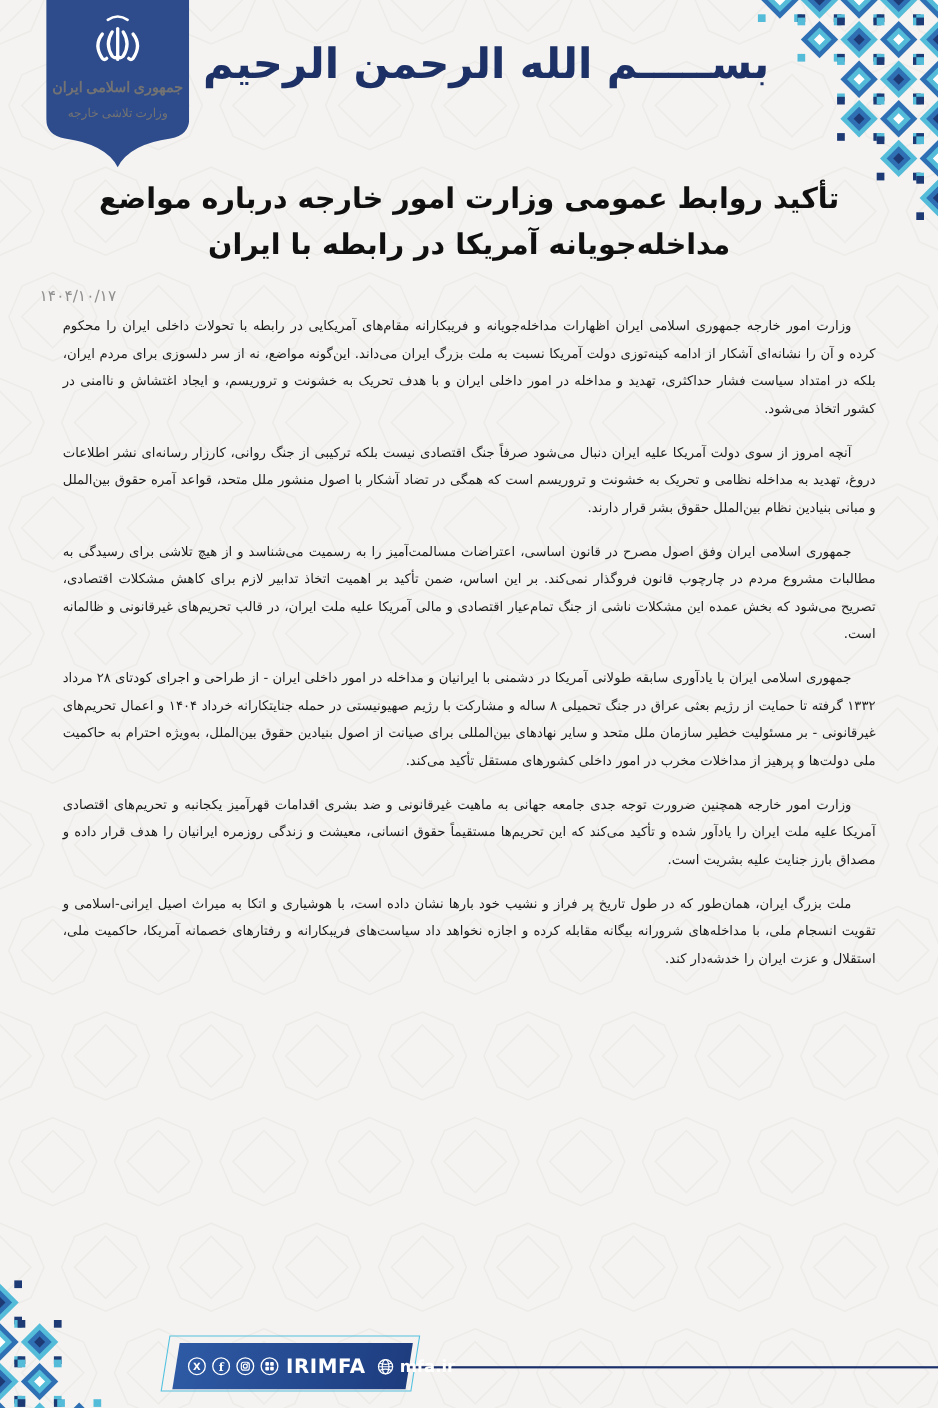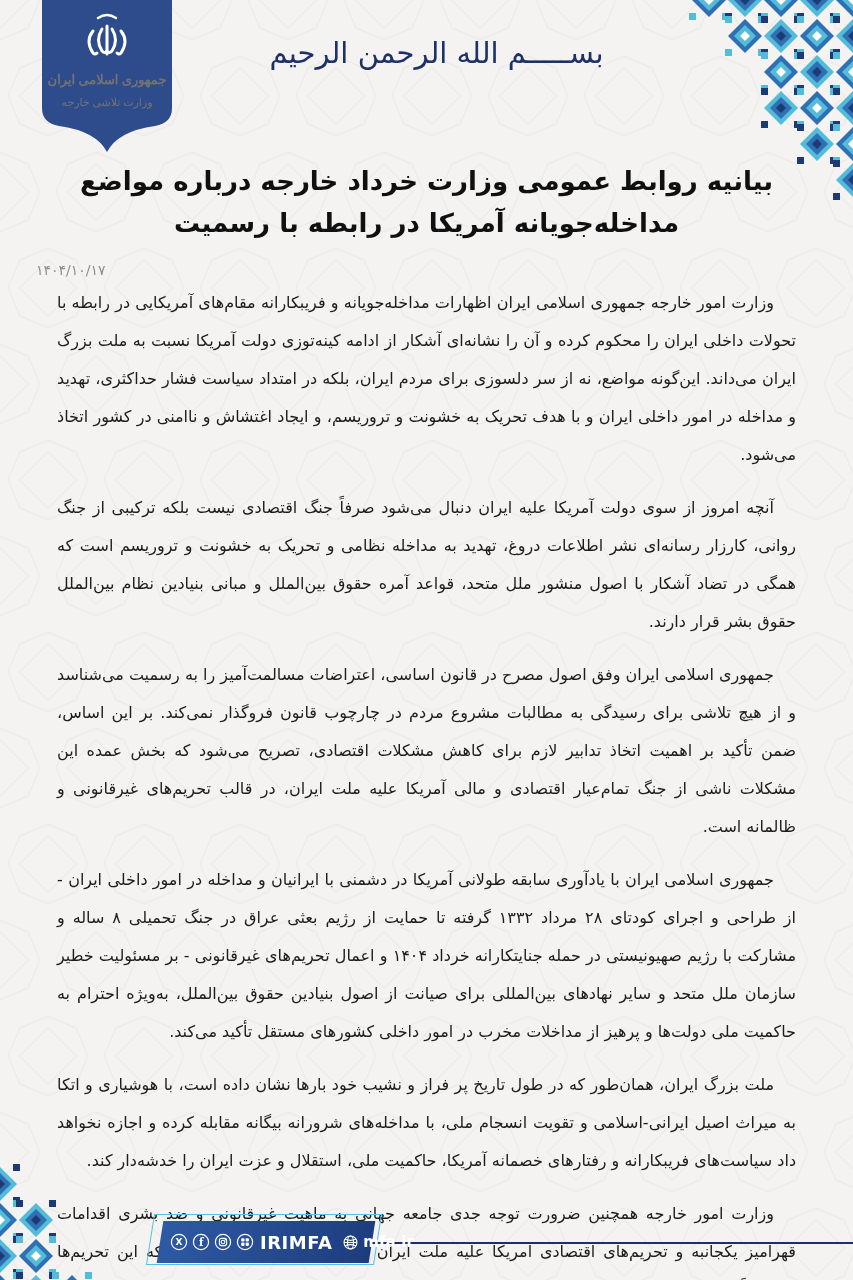--- a/index.html
+++ b/index.html
@@ -15,34 +15,34 @@
   #mbl { bottom:0; left:0; }
 
   
   .emblem { position:absolute; left:42px; top:0; width:130px; height:160px; }
   .emblem-text { position:absolute; left:0; width:130px; text-align:center; color:#737373;font-family:Liberation Serif, serif; }
   .emblem-t1 { top:72px; font-size:13px; font-weight:bold; }
   .emblem-t2 { top:96px; font-size:11px; }
 
   .bismillah {
     position:absolute; top:36px; left:50%; transform:translateX(-47%);
-    font-size:29px; font-weight:normal; color:var(--bismillah,#1d3166);
+    font-size:38px; font-weight:bold; color:var(--bismillah,#1d3166);
     white-space:nowrap;
   }
 
   .title-block { position:absolute; top:160px; left:0; right:0; text-align:center;
     color:var(--title,#101010); font-weight:bold; direction:rtl; }
   .title-line { font-size:26px; line-height:42px; }
 
   .date { position:absolute; top:248px; left:36px; direction:ltr;
     font-size:14px; color:var(--date,#8f8f8f);margin-top:14px; }
 
   .content { position:absolute; top:284px; left:0; right:0; padding:0 57px;
     direction:rtl; text-align:justify; color:var(--text,#1c1c1c); }
-  .content p { font-size:16px; line-height:38px; margin-bottom:15px; text-indent:22px; }
+  .content p { font-size:12px; line-height:25px; margin-bottom:15px; text-indent:22px; }
 
   
   .footer-line { position:absolute; top:1242px; left:366px; right:0; height:2px;
     background:var(--line,#1b2f6b); }
   .footer-outline { position:absolute; left:150px; top:1214px; width:228px; height:51px;
     transform:skewX(-9deg); border:1.5px solid var(--outline,#54c2e0); }
   .footer-banner { position:absolute; left:160px; top:1221px; width:212px; height:42px;
     transform:skewX(-9deg);
     background:linear-gradient(100deg, var(--footer1,#2e5aa5), var(--footer2,#1d3c7e)); }
   .footer-inner { width:100%; height:100%; transform:skewX(9deg);
@@ -277,33 +277,33 @@
         <path d="M79,31 Q87,41 79,53 Q77,55 75,53"></path>
       </g>
     </svg>
     <div class="emblem-text emblem-t1">جمهوری اسلامی ایران</div>
     <div class="emblem-text emblem-t2">وزارت تلاشی خارجه</div>
   </div>
 
   <div class="bismillah">بســـــم الله الرحمن الرحیم</div>
 
   <div class="title-block">
-    <div class="title-line">بیانیه روابط عمومی وزارت خرداد خارجه درباره مواضع</div>
-    <div class="title-line">مداخله‌جویانه آمریکا در رابطه با رسمیت</div>
+    <div class="title-line">تأکید روابط عمومی وزارت امور خارجه درباره مواضع</div>
+    <div class="title-line">مداخله‌جویانه آمریکا در رابطه با ایران</div>
   </div>
 
   <div class="date">۱۴۰۴/۱۰/۱۷</div>
 
   <div class="content">
     <p>وزارت امور خارجه جمهوری اسلامی ایران اظهارات مداخله‌جویانه و فریبکارانه مقام‌های آمریکایی در رابطه با تحولات داخلی ایران را محکوم کرده و آن را نشانه‌ای آشکار از ادامه کینه‌توزی دولت آمریکا نسبت به ملت بزرگ ایران می‌داند. این‌گونه مواضع، نه از سر دلسوزی برای مردم ایران، بلکه در امتداد سیاست فشار حداکثری، تهدید و مداخله در امور داخلی ایران و با هدف تحریک به خشونت و تروریسم، و ایجاد اغتشاش و ناامنی در کشور اتخاذ می‌شود.</p>
     <p>آنچه امروز از سوی دولت آمریکا علیه ایران دنبال می‌شود صرفاً جنگ اقتصادی نیست بلکه ترکیبی از جنگ روانی، کارزار رسانه‌ای نشر اطلاعات دروغ، تهدید به مداخله نظامی و تحریک به خشونت و تروریسم است که همگی در تضاد آشکار با اصول منشور ملل متحد، قواعد آمره حقوق بین‌الملل و مبانی بنیادین نظام بین‌الملل حقوق بشر قرار دارند.</p>
     <p>جمهوری اسلامی ایران وفق اصول مصرح در قانون اساسی، اعتراضات مسالمت‌آمیز را به رسمیت می‌شناسد و از هیچ تلاشی برای رسیدگی به مطالبات مشروع مردم در چارچوب قانون فروگذار نمی‌کند. بر این اساس، ضمن تأکید بر اهمیت اتخاذ تدابیر لازم برای کاهش مشکلات اقتصادی، تصریح می‌شود که بخش عمده این مشکلات ناشی از جنگ تمام‌عیار اقتصادی و مالی آمریکا علیه ملت ایران، در قالب تحریم‌های غیرقانونی و ظالمانه است.</p>
     <p>جمهوری اسلامی ایران با یادآوری سابقه طولانی آمریکا در دشمنی با ایرانیان و مداخله در امور داخلی ایران - از طراحی و اجرای کودتای ۲۸ مرداد ۱۳۳۲ گرفته تا حمایت از رژیم بعثی عراق در جنگ تحمیلی ۸ ساله و مشارکت با رژیم صهیونیستی در حمله جنایتکارانه خرداد ۱۴۰۴ و اعمال تحریم‌های غیرقانونی - بر مسئولیت خطیر سازمان ملل متحد و سایر نهادهای بین‌المللی برای صیانت از اصول بنیادین حقوق بین‌الملل، به‌ویژه احترام به حاکمیت ملی دولت‌ها و پرهیز از مداخلات مخرب در امور داخلی کشورهای مستقل تأکید می‌کند.</p>
+    <p>وزارت امور خارجه همچنین ضرورت توجه جدی جامعه جهانی به ماهیت غیرقانونی و ضد بشری اقدامات قهرآمیز یکجانبه و تحریم‌های اقتصادی آمریکا علیه ملت ایران را یادآور شده و تأکید می‌کند که این تحریم‌ها مستقیماً حقوق انسانی، معیشت و زندگی روزمره ایرانیان را هدف قرار داده و مصداق بارز جنایت علیه بشریت است.</p>
     <p>ملت بزرگ ایران، همان‌طور که در طول تاریخ پر فراز و نشیب خود بارها نشان داده است، با هوشیاری و اتکا به میراث اصیل ایرانی-اسلامی و تقویت انسجام ملی، با مداخله‌های شرورانه بیگانه مقابله کرده و اجازه نخواهد داد سیاست‌های فریبکارانه و رفتارهای خصمانه آمریکا، حاکمیت ملی، استقلال و عزت ایران را خدشه‌دار کند.</p>
-    <p>وزارت امور خارجه همچنین ضرورت توجه جدی جامعه جهانی به ماهیت غیرقانونی و ضد بشری اقدامات قهرآمیز یکجانبه و تحریم‌های اقتصادی آمریکا علیه ملت ایران را یادآور شده و تأکید می‌کند که این تحریم‌ها مستقیماً حقوق انسانی، معیشت و زندگی روزمره ایرانیان را هدف قرار داده و مصداق بارز جنایت علیه بشریت است.</p>
   </div>
 
   <div class="footer-line"></div>
   <div class="footer-outline"></div>
   <div class="footer-banner">
     <div class="footer-inner">
       <svg class="soc" viewBox="0 0 18 18">
         <circle cx="9" cy="9" r="7.6" fill="none" stroke="#fff" stroke-width="1.2"></circle>
         <text x="9" y="12.4" text-anchor="middle" font-size="9" font-weight="bold" fill="#fff" font-family="DejaVu Sans, sans-serif">X</text>
       </svg>

